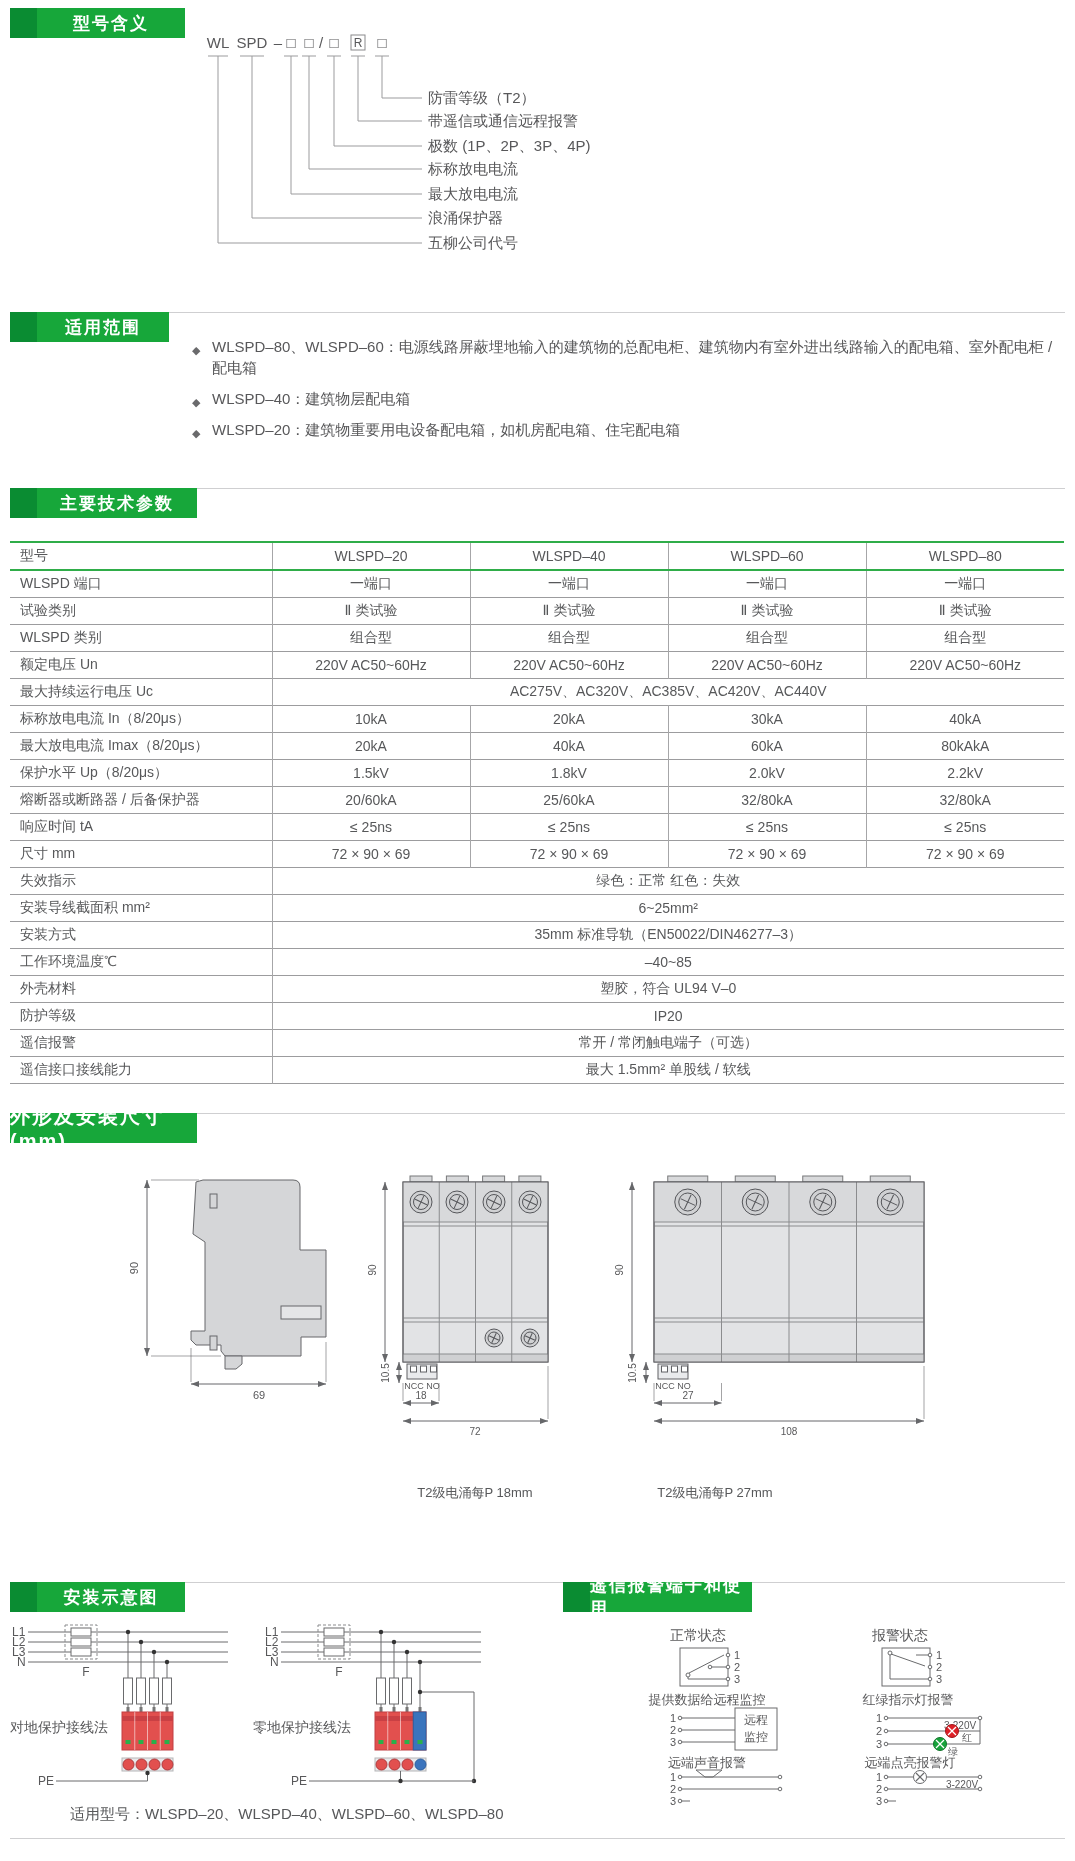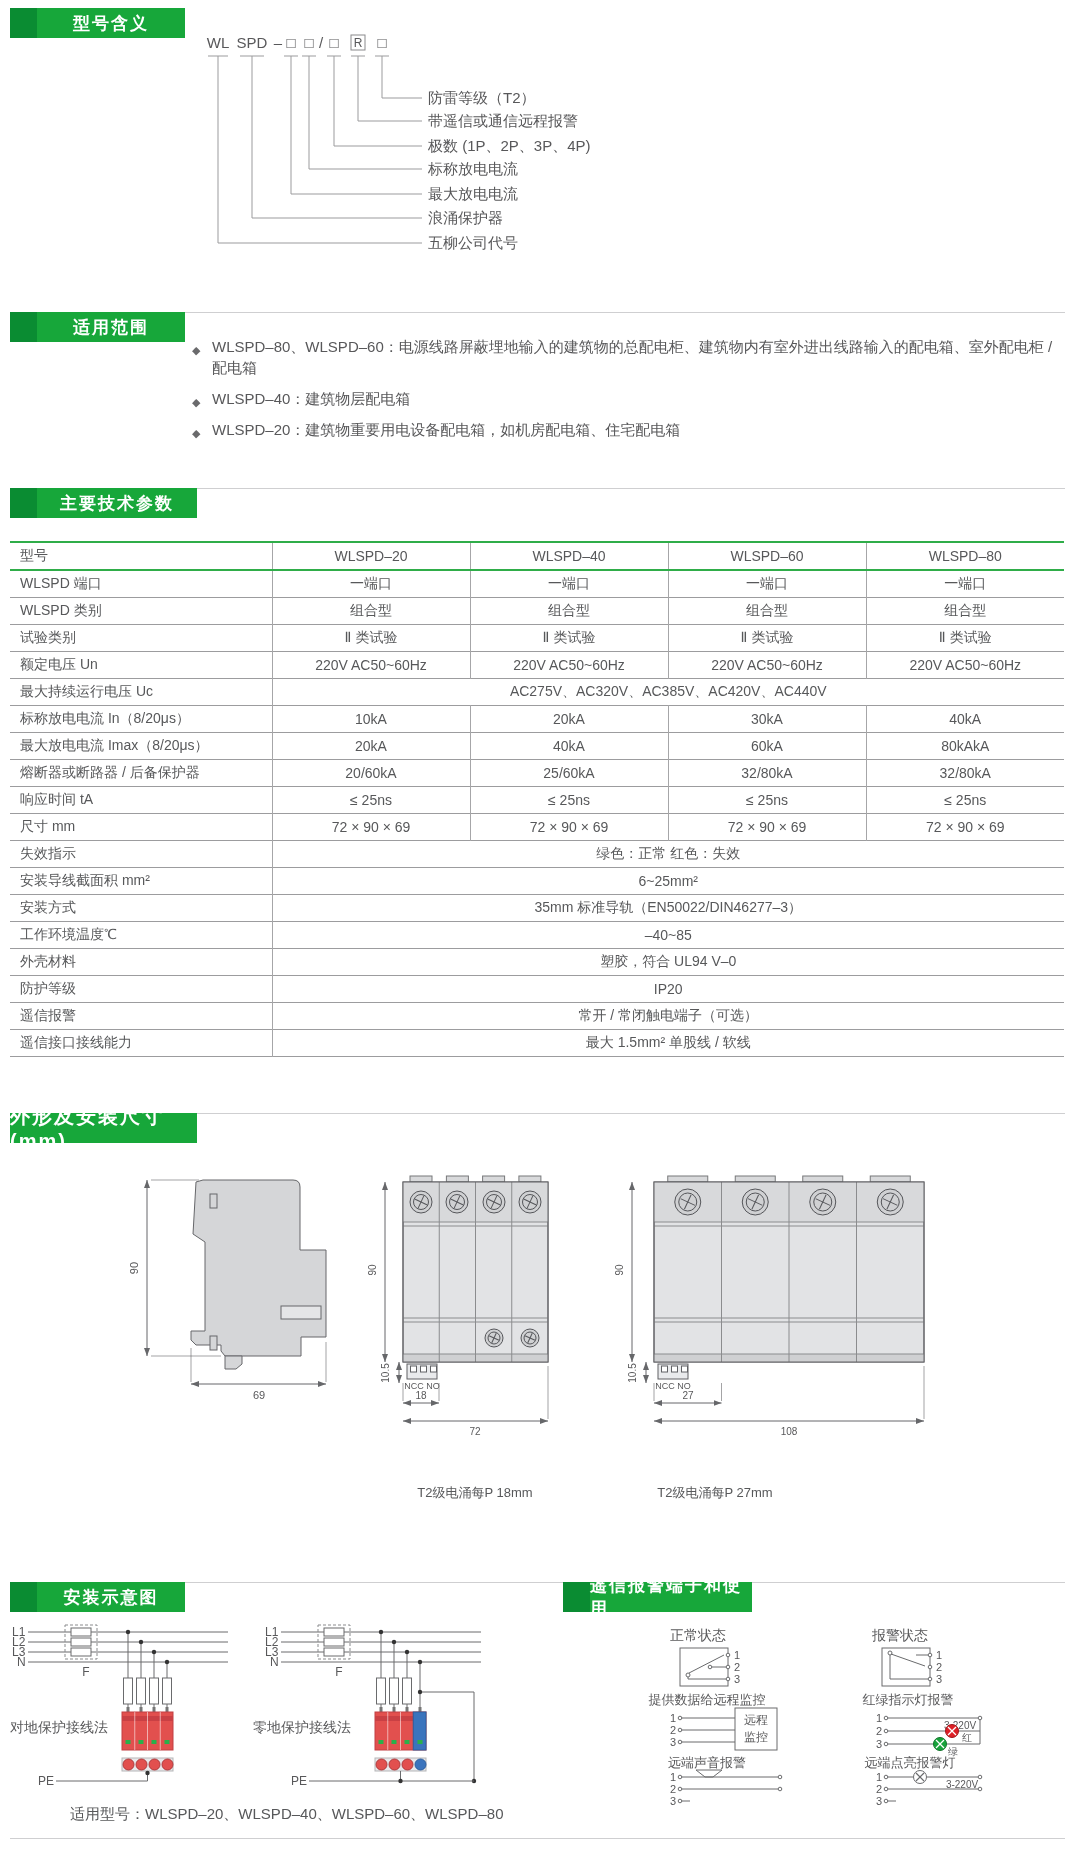--- a/index.html
+++ b/index.html
@@ -73,21 +73,21 @@
     <text x="248" y="146">标称放电电流</text>
     <text x="248" y="171">最大放电电流</text>
     <text x="248" y="195">浪涌保护器</text>
     <text x="248" y="220">五柳公司代号</text>
   </g>
 </svg>
 
 <div class="rule" style="top:312px"></div>
 <div class="sec" style="left:10px;top:312px">
   <div class="dk"></div>
-  <div class="mn" style="width:148px">适用范围</div>
+  <div class="mn" style="width:132px">适用范围</div>
 </div>
 <div class="bullets">
   <div class="bullet">
     <span class="dia">◆</span>
     <span>WLSPD–80、WLSPD–60：电源线路屏蔽埋地输入的建筑物的总配电柜、建筑物内有室外进出线路输入的配电箱、室外配电柜 / 配电箱</span>
   </div>
   <div class="bullet">
     <span class="dia">◆</span>
     <span>WLSPD–40：建筑物层配电箱</span>
   </div>
@@ -120,34 +120,34 @@
     <td class="v">WLSPD–80</td>
   </tr>
   <tr>
     <td class="l">WLSPD 端口</td>
     <td class="v">一端口</td>
     <td class="v">一端口</td>
     <td class="v">一端口</td>
     <td class="v">一端口</td>
   </tr>
   <tr>
+    <td class="l">试验类别</td>
+    <td class="v">Ⅱ 类试验</td>
+    <td class="v">Ⅱ 类试验</td>
+    <td class="v">Ⅱ 类试验</td>
+    <td class="v">Ⅱ 类试验</td>
+  </tr>
+  <tr>
     <td class="l">WLSPD 类别</td>
     <td class="v">组合型</td>
     <td class="v">组合型</td>
     <td class="v">组合型</td>
     <td class="v">组合型</td>
   </tr>
   <tr>
-    <td class="l">试验类别</td>
-    <td class="v">Ⅱ 类试验</td>
-    <td class="v">Ⅱ 类试验</td>
-    <td class="v">Ⅱ 类试验</td>
-    <td class="v">Ⅱ 类试验</td>
-  </tr>
-  <tr>
     <td class="l">额定电压 Un</td>
     <td class="v">220V AC50~60Hz</td>
     <td class="v">220V AC50~60Hz</td>
     <td class="v">220V AC50~60Hz</td>
     <td class="v">220V AC50~60Hz</td>
   </tr>
   <tr>
     <td class="l">最大持续运行电压 Uc</td>
     <td class="v" colspan="4">AC275V、AC320V、AC385V、AC420V、AC440V</td>
   </tr>
@@ -157,20 +157,27 @@
     <td class="v">20kA</td>
     <td class="v">30kA</td>
     <td class="v">40kA</td>
   </tr>
   <tr>
     <td class="l">最大放电电流 Imax（8/20μs）</td>
     <td class="v">20kA</td>
     <td class="v">40kA</td>
     <td class="v">60kA</td>
     <td class="v">80kAkA</td>
+  </tr>
+  <tr>
+    <td class="l">保护水平 Up（8/20μs）</td>
+    <td class="v">1.5kV</td>
+    <td class="v">1.8kV</td>
+    <td class="v">2.0kV</td>
+    <td class="v">2.2kV</td>
   </tr>
   <tr>
     <td class="l">熔断器或断路器 / 后备保护器</td>
     <td class="v">20/60kA</td>
     <td class="v">25/60kA</td>
     <td class="v">32/80kA</td>
     <td class="v">32/80kA</td>
   </tr>
   <tr>
     <td class="l">响应时间 tA</td>

